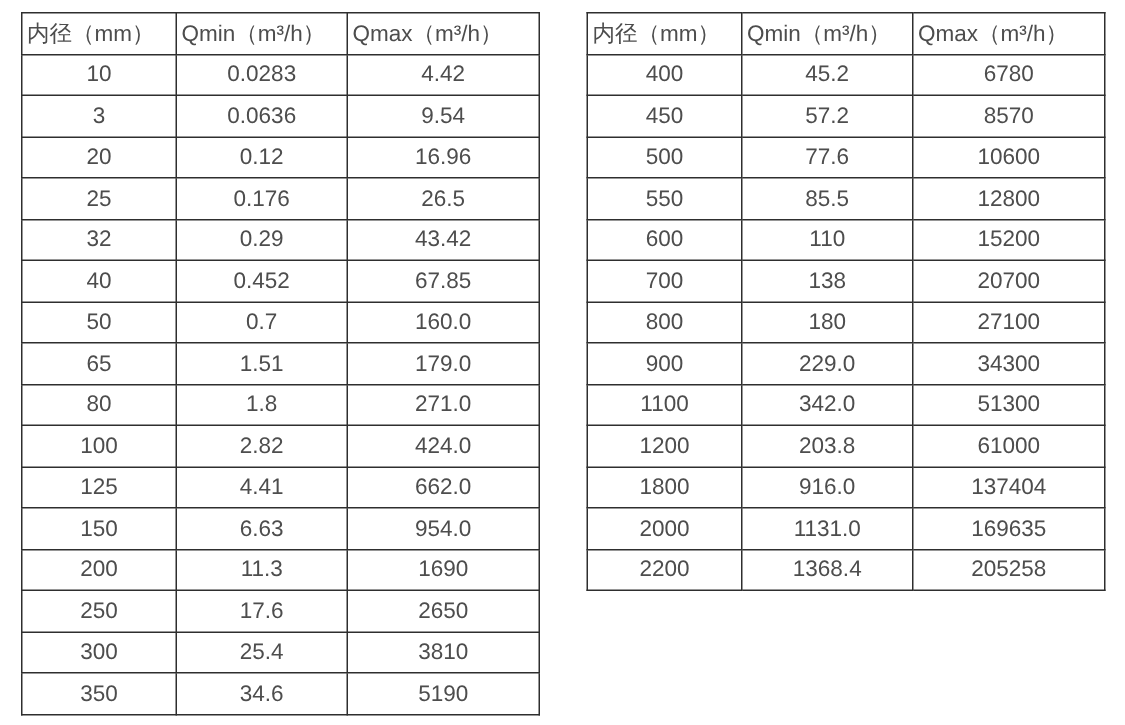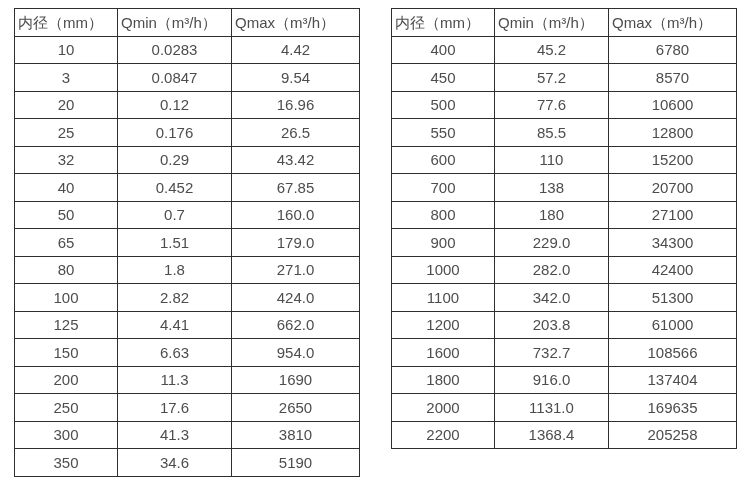--- a/index.html
+++ b/index.html
@@ -69,21 +69,21 @@
         </tr>
     </thead>
     <tbody>
         <tr>
           <td>10</td>
           <td>0.0283</td>
           <td>4.42</td>
         </tr>
         <tr>
           <td>3</td>
-          <td>0.0847</td>
+          <td>0.0636</td>
           <td>9.54</td>
         </tr>
         <tr>
           <td>20</td>
           <td>0.12</td>
           <td>16.96</td>
         </tr>
         <tr>
           <td>25</td>
           <td>0.176</td>
@@ -134,21 +134,21 @@
           <td>11.3</td>
           <td>1690</td>
         </tr>
         <tr>
           <td>250</td>
           <td>17.6</td>
           <td>2650</td>
         </tr>
         <tr>
           <td>300</td>
-          <td>41.3</td>
+          <td>25.4</td>
           <td>3810</td>
         </tr>
         <tr>
           <td>350</td>
           <td>34.6</td>
           <td>5190</td>
         </tr>
       </tbody>
   </table>
 
@@ -200,40 +200,30 @@
           <td>800</td>
           <td>180</td>
           <td>27100</td>
         </tr>
         <tr>
           <td>900</td>
           <td>229.0</td>
           <td>34300</td>
         </tr>
         <tr>
-          <td>1000</td>
-          <td>282.0</td>
-          <td>42400</td>
-        </tr>
-        <tr>
           <td>1100</td>
           <td>342.0</td>
           <td>51300</td>
         </tr>
         <tr>
           <td>1200</td>
           <td>203.8</td>
           <td>61000</td>
         </tr>
         <tr>
-          <td>1600</td>
-          <td>732.7</td>
-          <td>108566</td>
-        </tr>
-        <tr>
           <td>1800</td>
           <td>916.0</td>
           <td>137404</td>
         </tr>
         <tr>
           <td>2000</td>
           <td>1131.0</td>
           <td>169635</td>
         </tr>
         <tr>

